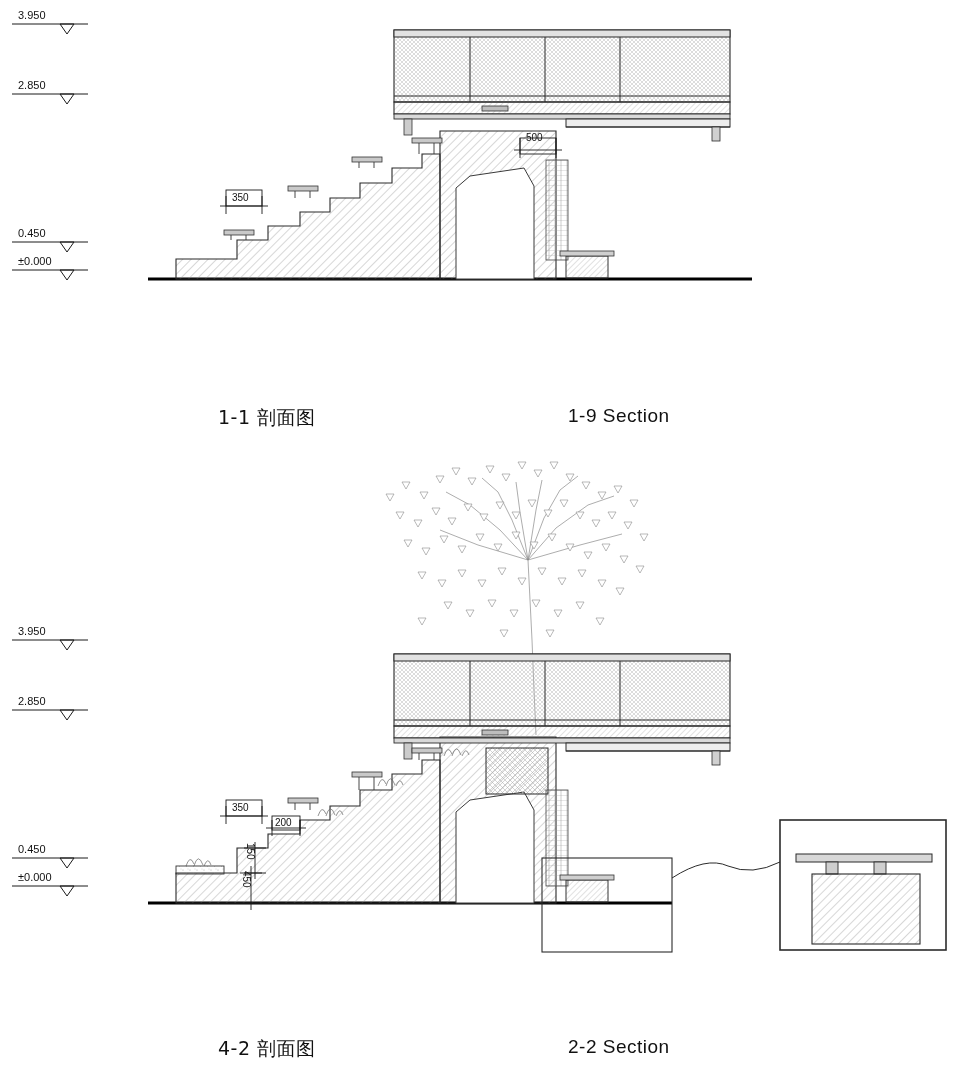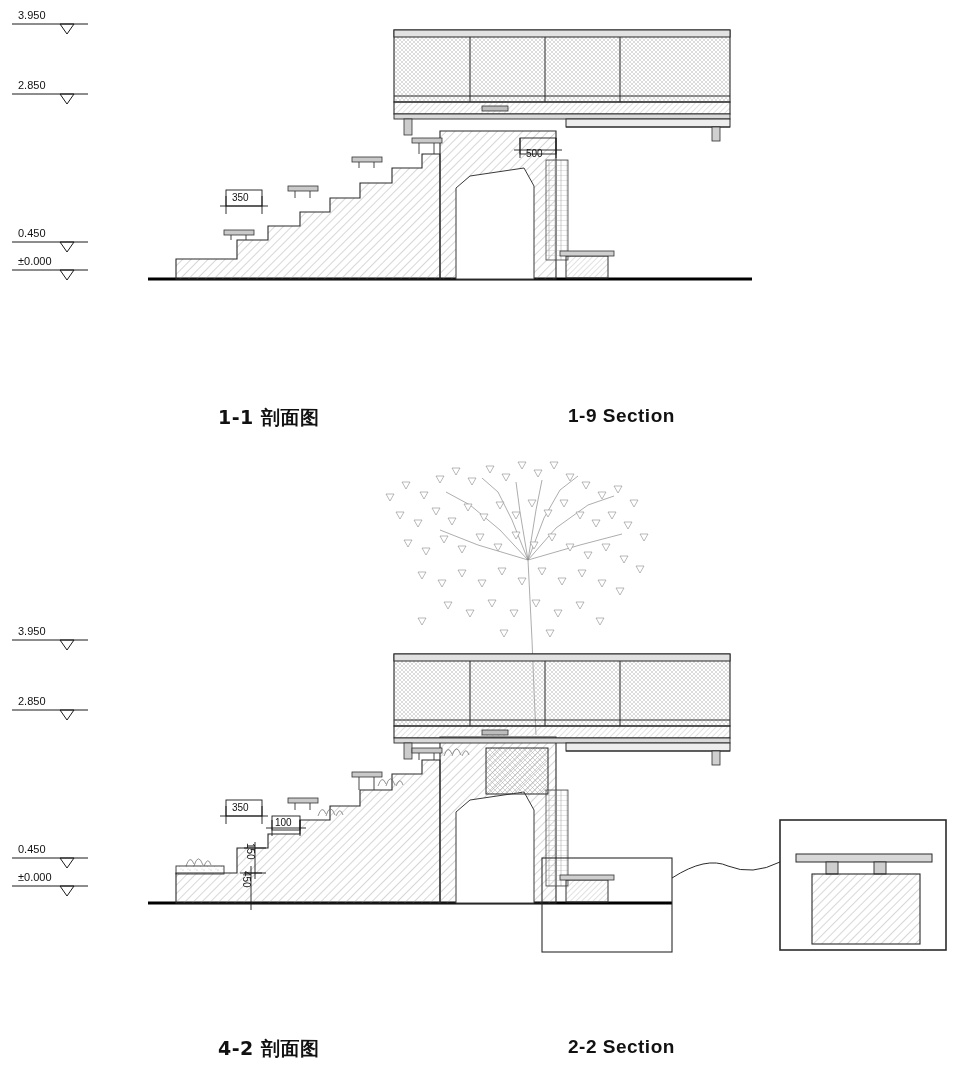--- a/index.html
+++ b/index.html
@@ -4,21 +4,21 @@
 <style>
   html,body{margin:0;padding:0;}
   body{
     width:960px;height:1073px;background:#ffffff;
     font-family:"Liberation Sans",sans-serif;
     position:relative;overflow:hidden;color:#111;
   }
   .stage{position:absolute;left:0;top:0;width:960px;height:960px;}
   svg{display:block;}
   .caption{
-    position:absolute;font-size:19px;font-weight:bold;letter-spacing:0.5px;
+    position:absolute;font-size:19px;font-weight:normal;letter-spacing:0.5px;
     color:#111;white-space:nowrap;
   }
   .cap-cn{font-family:"DejaVu Sans","Liberation Sans",sans-serif;}
   .lvl-text{
     position:absolute;font-size:11px;color:#111;white-space:nowrap;
     font-family:"Liberation Sans",sans-serif;
   }
   .dim-text{
     position:absolute;font-size:10px;color:#111;white-space:nowrap;
     font-family:"Liberation Sans",sans-serif;
@@ -327,25 +327,25 @@
 <div class="lvl-text" style="left:18px;top:9px;">3.950</div>
 <div class="lvl-text" style="left:18px;top:79px;">2.850</div>
 <div class="lvl-text" style="left:18px;top:227px;">0.450</div>
 <div class="lvl-text" style="left:18px;top:255px;">±0.000</div>
 
 <div class="lvl-text" style="left:18px;top:625px;">3.950</div>
 <div class="lvl-text" style="left:18px;top:695px;">2.850</div>
 <div class="lvl-text" style="left:18px;top:843px;">0.450</div>
 <div class="lvl-text" style="left:18px;top:871px;">±0.000</div>
 
-<div class="dim-text" style="left:526px;top:148px;">500</div>
+<div class="dim-text" style="left:526px;top:132px;">500</div>
 <div class="dim-text" style="left:232px;top:192px;">350</div>
 
 <div class="dim-text" style="left:232px;top:802px;">350</div>
-<div class="dim-text" style="left:275px;top:817px;">100</div>
+<div class="dim-text" style="left:275px;top:817px;">200</div>
 <div class="dim-text vert" style="left:256px;top:843px;transform:rotate(90deg);">150</div>
 <div class="dim-text vert" style="left:252px;top:871px;transform:rotate(90deg);">450</div>
 
 <div class="caption cap-cn" style="left:218px;top:405px;">1-1 剖面图</div>
 <div class="caption" style="left:568px;top:405px;">1-9 Section</div>
 <div class="caption cap-cn" style="left:218px;top:1036px;">4-2 剖面图</div>
 <div class="caption" style="left:568px;top:1036px;">2-2 Section</div>
 
 </div>
 

